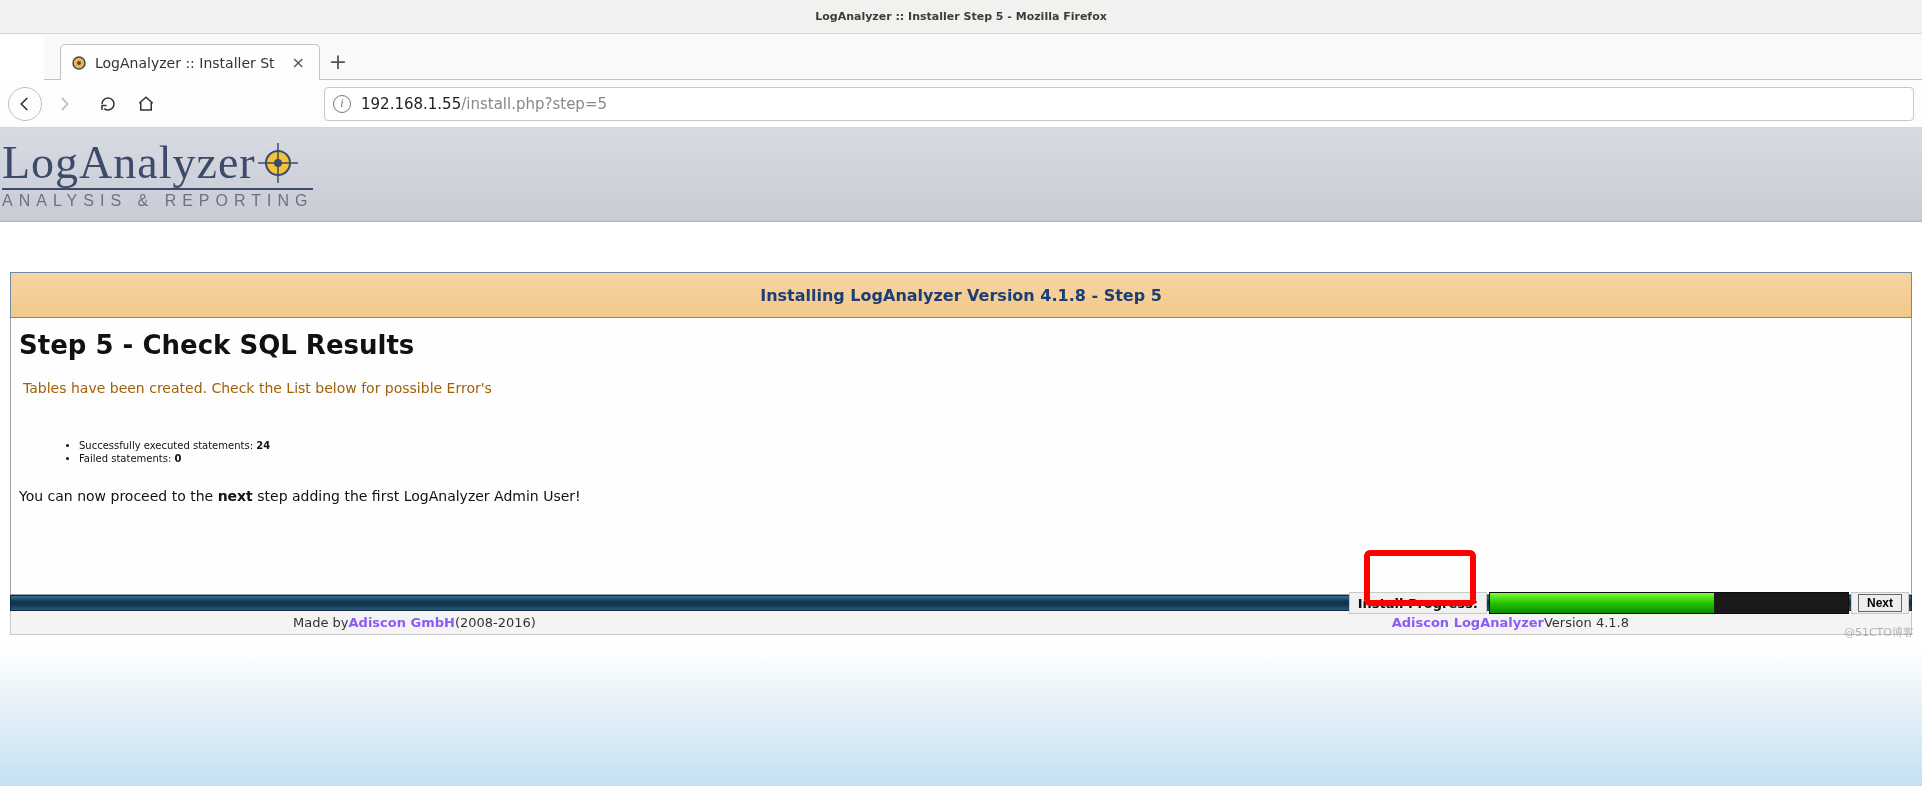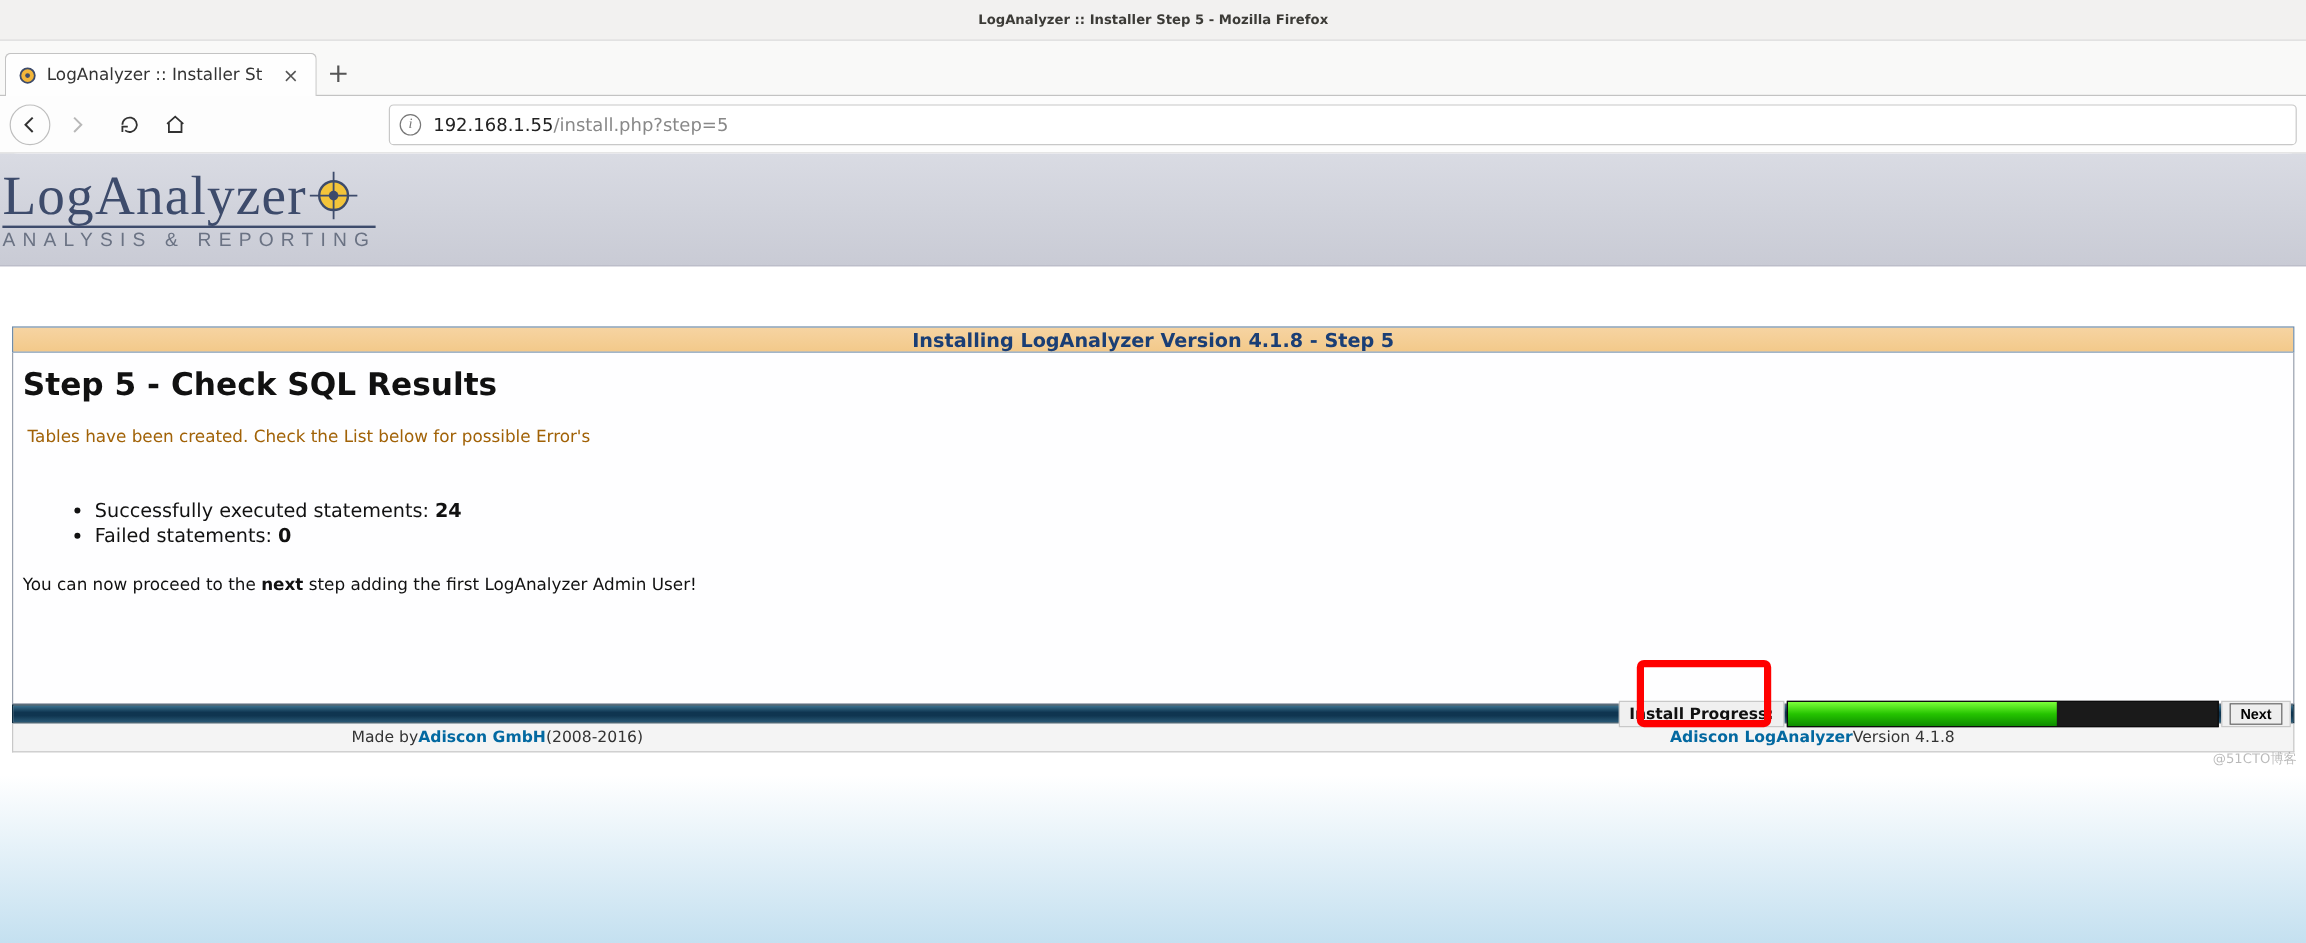--- a/index.html
+++ b/index.html
@@ -1,20 +1,20 @@
 <!DOCTYPE html>
 <html><head>
 <meta charset="utf-8">
 <style>
 * { margin: 0; padding: 0; box-sizing: border-box; }
 body { font-family: "DejaVu Sans", "Liberation Sans", Arial, sans-serif; background: #fff; width: 1922px; height: 786px; overflow: hidden; position: relative; }
 
 
 .window-titlebar { height: 34px; background: #f2f1f0; border-bottom: 1px solid #d6d6d6; display: flex; align-items: center; justify-content: center; font-size: 11px; font-weight: bold; color: #3c3b37; }
-.tab-strip { height: 46px; background: #f9f9f8; border-bottom: 1px solid #c3c3c3; display: flex; align-items: flex-end; padding-left: 4px; }
+.tab-strip { height: 46px; background: #f9f9f8; border-bottom: 1px solid #c3c3c3; display: flex; align-items: flex-end; padding-left: 16px; margin-left: 44px; }
 .tab { height: 36px; min-width: 260px; max-width: 260px; background: #fefefe; border: 1px solid #c3c3c3; border-bottom: none; border-top-left-radius: 5px; border-top-right-radius: 5px; display: flex; align-items: center; padding: 0 10px; font-size: 14px; color: #333; position: relative; margin-bottom: -1px; }
 .tab .favicon { width: 16px; height: 16px; margin-right: 8px; display: flex; align-items: center; justify-content: center; }
 .tab .tab-label { flex: 1; white-space: nowrap; overflow: hidden; text-overflow: clip; }
 .tab .tab-close { font-size: 16px; color: #555; cursor: pointer; padding: 0 4px; }
 .new-tab { width: 36px; height: 36px; display: flex; align-items: center; justify-content: center; font-size: 22px; color: #555; cursor: pointer; }
 .nav-toolbar { height: 48px; background: #fdfdfd; border-bottom: 1px solid #d6d6d6; display: flex; align-items: center; padding: 0 8px; gap: 0; }
 .nav-btn { width: 36px; height: 36px; display: flex; align-items: center; justify-content: center; color: #555; cursor: pointer; border-radius: 4px; }
 .nav-btn.circled { border: 1px solid #bfbfbf; border-radius: 50%; width: 34px; height: 34px; }
 .nav-btn.disabled { color: #b8b8b8; cursor: default; }
 .nav-btn svg { width: 18px; height: 18px; }
@@ -26,41 +26,41 @@
 
 
 .page { background: #fff; border-radius: 15px; }
 .logo-bar { background: linear-gradient(#d9dbe3, #c9cbd5); border-bottom: 1px solid #aeb0bd; height: 94px; display: flex; align-items: center; padding-left: 2px; }
 .logo-text { display: flex; flex-direction: column; }
 .logo-main { font-family: Georgia, "Times New Roman", serif; font-size: 46px; color: #3d4b6b; letter-spacing: 1px; border-bottom: 2px solid #3d4b6b; line-height: 1; padding-bottom: 2px; display: flex; align-items: center; }
 .logo-sub { font-family: Arial, sans-serif; font-size: 16px; color: #6a7283; letter-spacing: 6px; margin-top: 2px; }
 .logo-target { width: 40px; height: 40px; margin-left: 2px; position: relative; display:inline-block; }
 
 .content-wrap { padding: 50px 10px 0 10px; }
-.install-header { background: linear-gradient(#f6d4a2, #f3c98a); border: 1px solid #6e8caa; height: 22px; display: flex; align-items: center; justify-content: center; font-size: 16px; font-weight: bold; color: #1a3e75; }
+.install-header { background: linear-gradient(#f6d4a2, #f3c98a); border: 1px solid #6e8caa; height: 46px; display: flex; align-items: center; justify-content: center; font-size: 16px; font-weight: bold; color: #1a3e75; }
 .step-panel { border: 1px solid #98a0ad; border-top: none; background: #fefeff; padding: 12px 8px 90px 8px; min-height: 250px; }
 .step-title { font-size: 26px; font-weight: bold; color: #111; margin-bottom: 20px; }
 .step-desc { font-size: 14px; color: #a16207; margin-bottom: 44px; margin-left: 4px; }
-.results-list { list-style: disc; margin-left: 60px; font-size: 16px; color: #111; }
+.results-list { list-style: disc; margin-left: 60px; font-size: 10px; color: #111; }
 .results-list li { margin-bottom: 2px; }
 .step-proceed { font-size: 14px; color: #111; margin-top: 24px; }
 
 .progress-bar-row { background: linear-gradient(#3a718f, #0f3550 40%, #0f3550 60%, #2a5a76); border: 1px solid #0b2a3e; height: 16px; display: flex; align-items: center; padding: 2px; }
 .progress-spacer { flex: 1; }
 .progress-label-cell { background: #f0f0f0; border: 1px solid #c8c8c8; height: 22px; display:flex; align-items:center; padding: 0 8px; font-size: 13px; font-weight: bold; color: #111; }
 .progress-track { width: 360px; height: 22px; background: #1a1a1a; border: 1px solid #0c0c0c; margin: 0 2px; position: relative; overflow:hidden; }
 .progress-fill { height: 100%; background: linear-gradient(#7cff3a, #25c400 50%, #0e8c00); width: 62.5%; }
 .next-cell { background: #f0f0f0; border: 1px solid #c8c8c8; height: 22px; display:flex; align-items:center; padding: 0 6px; }
 .next-btn { font-size: 12px; font-weight: bold; background: #eee; border: 1px solid #666; padding: 1px 8px; cursor: pointer; }
 
 .red-highlight { position: absolute; border: 6px solid #ff0000; border-radius: 6px; width: 112px; height: 56px; left: 1364px; top: 550px; pointer-events: none; }
 
 .footer { background: #f4f4f4; border: 1px solid #c8c8c8; border-top: none; height: 24px; display: flex; align-items: center; justify-content: space-between; padding: 0 12px; font-size: 13px; color: #333; }
 .footer .left, .footer .right { display:flex; align-items:center; gap:0; }
-.footer a { color: #0369a1; text-decoration: none; font-weight: bold; }
+.footer a { color: #8b5cf6; text-decoration: none; font-weight: bold; }
 
 .watermark { position: absolute; right: 8px; bottom: 146px; font-size: 11px; color: rgba(0,0,0,0.28); }
 .bottom-gradient { position:absolute; left:0; right:0; bottom:0; height:140px; background: linear-gradient(to bottom, #fff, #c4e0f0); }
 </style>
 </head>
 <body>
 
 <div class="window-titlebar">
   <span>LogAnalyzer :: Installer Step 5 - Mozilla Firefox</span>
 </div>

